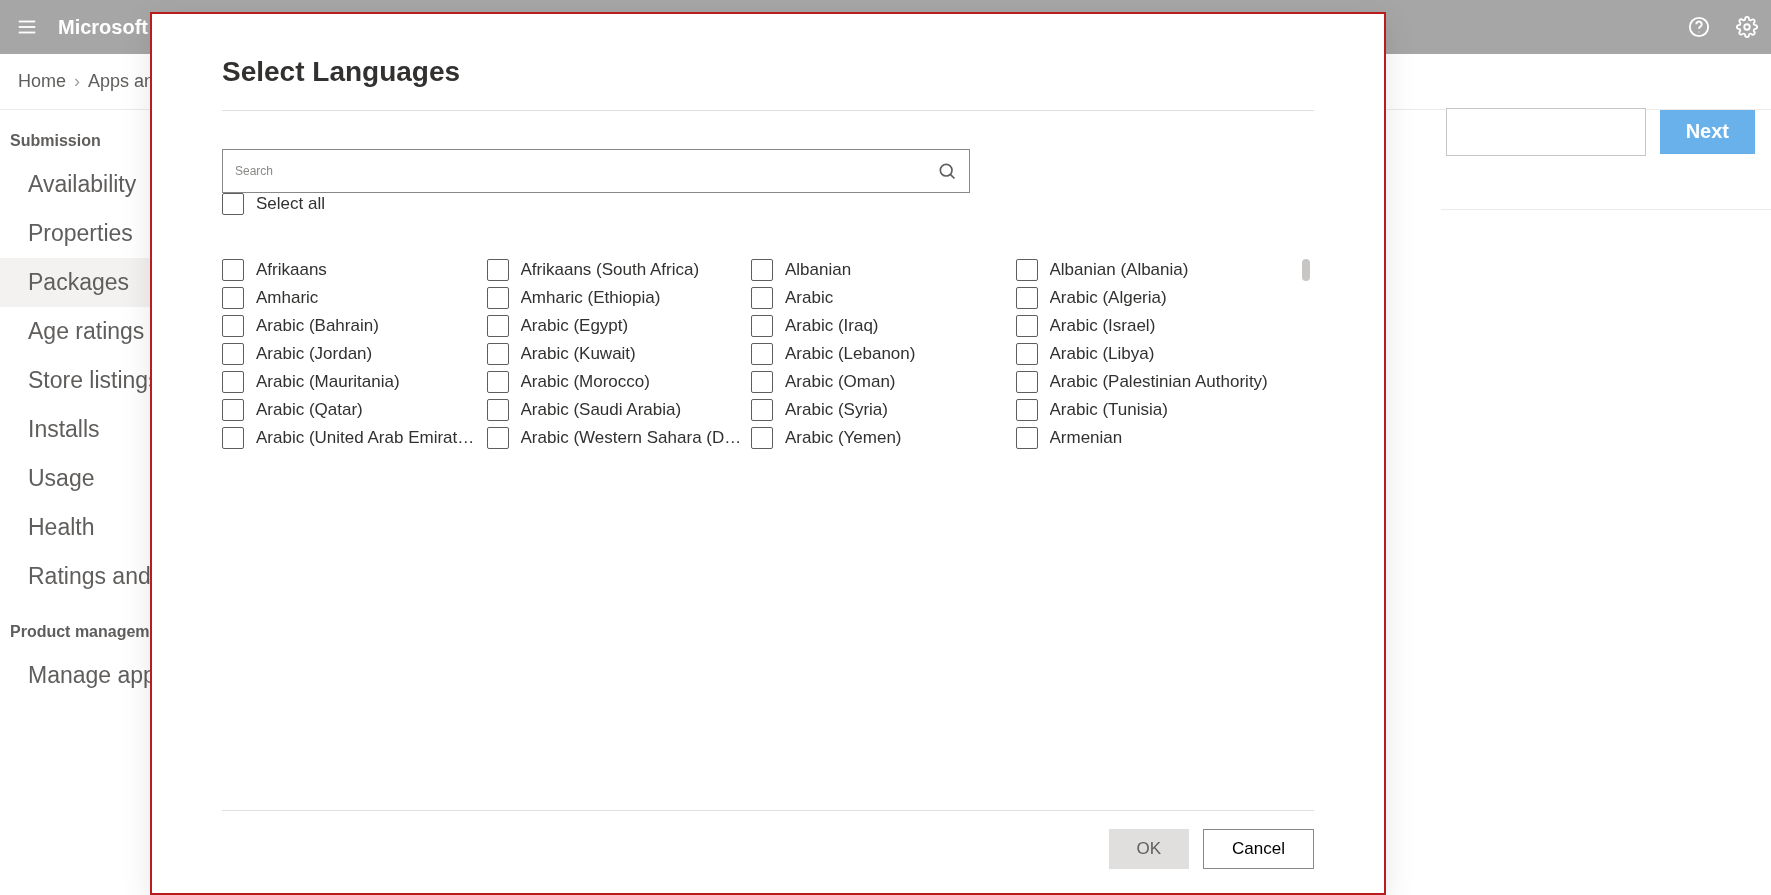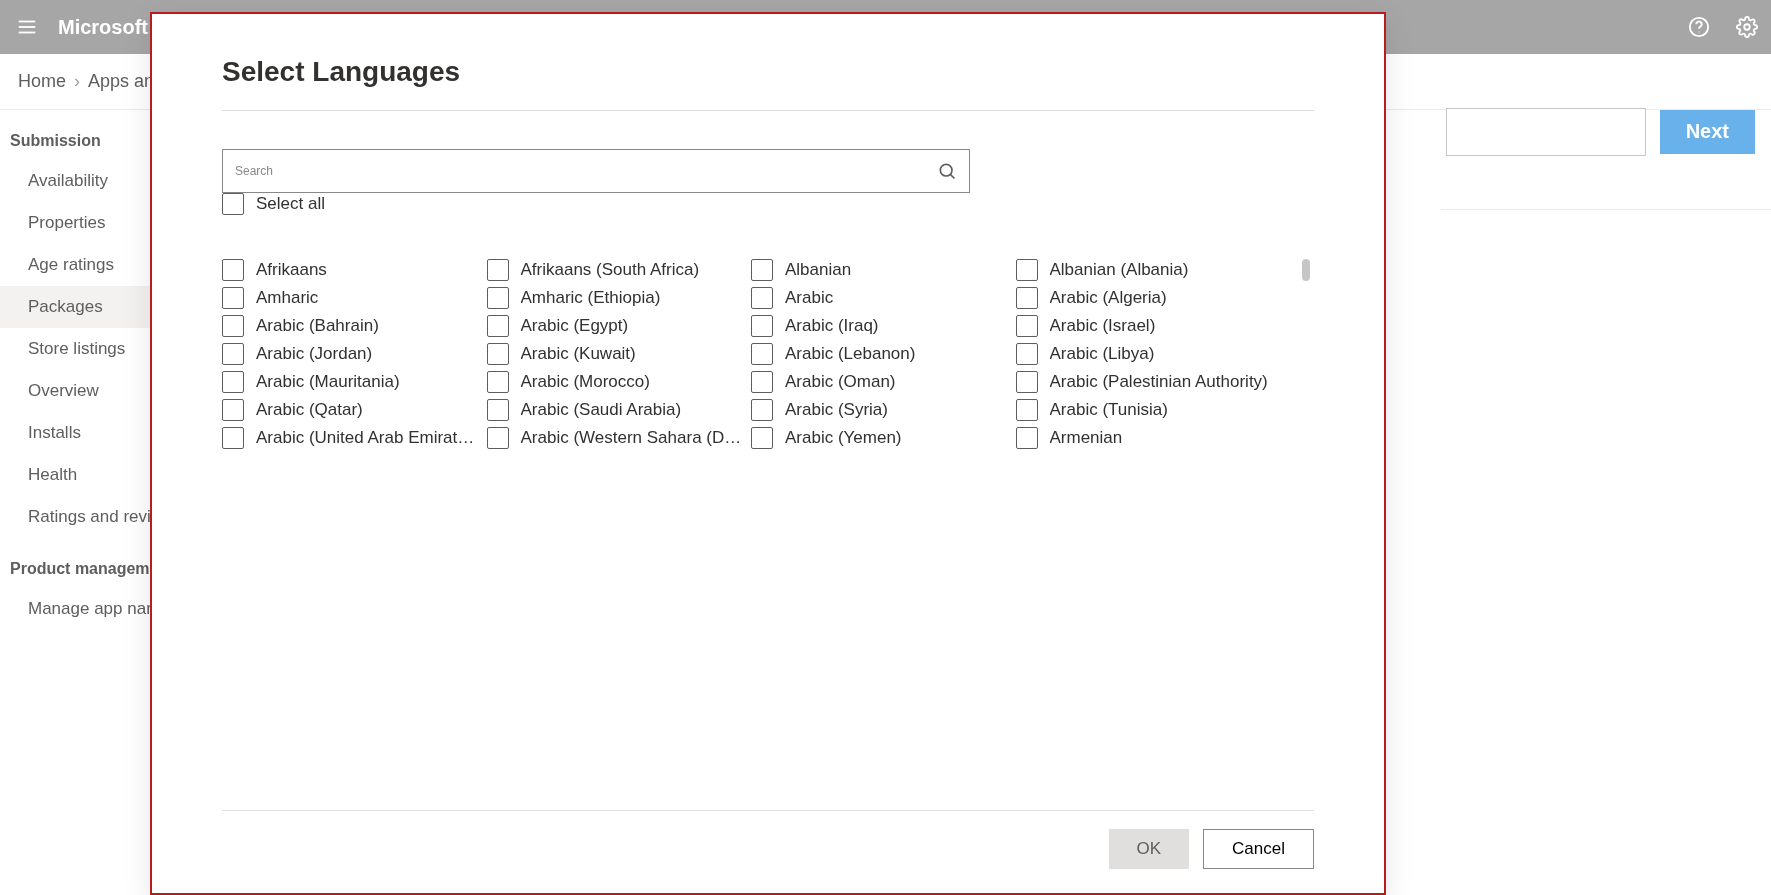--- a/index.html
+++ b/index.html
@@ -12,21 +12,21 @@
   .topbar .right-icons { margin-left:auto; display:flex; align-items:center; height:100%; }
   .topbar .right-icons .ico { width:48px; height:54px; display:flex; align-items:center; justify-content:center; cursor:pointer; }
   .topbar .right-icons svg { width:22px; height:22px; stroke:#fff; fill:none; }
   
   .breadcrumb { position:absolute; top:54px; left:0; right:0; height:56px; padding-left:10px; display:flex; align-items:center; font-size:18px; color:#605e5c; border-bottom:1px solid #edebe9; }
   .breadcrumb .crumb { padding:0 8px; color:#605e5c; cursor:pointer; }
   .breadcrumb .sep { color:#a19f9d; }
   
   .sidebar { position:absolute; top:110px; left:0; width:260px; bottom:12px; background:#fff; }
   .sidebar .group-header { font-size:16px; font-weight:600; color:#605e5c; padding:22px 10px 10px 10px; }
-  .sidebar .item { font-size:17px; color:#605e5c; padding:11px 10px 11px 28px; cursor:pointer; }
+  .sidebar .item { font-size:23px; color:#605e5c; padding:11px 10px 11px 28px; cursor:pointer; }
   .sidebar .item.active { background:#f3f2f1; }
   
   .topstrip { position:absolute; top:54px; right:0; height:156px; width:330px; display:flex; align-items:center; justify-content:flex-end; padding-right:16px; border-bottom:1px solid #edebe9;}
   .input-box { width:200px; height:48px; border:1px solid #c8c6c4; background:#fff; margin-right:14px;}
   .next-btn { height:44px; padding:0 26px; background:#69b1eb; color:#fff; font-size:20px; font-weight:600; border:none; cursor:pointer; }
   
   .modal { position:absolute; top:12px; left:150px; width:1236px; bottom:0; background:#fff; border:2px solid #b91c1c; box-shadow:0 10px 30px rgba(0,0,0,0.1); display:flex; flex-direction:column; }
   .modal-inner { padding:42px 70px 0 70px; flex:1; display:flex; flex-direction:column; overflow:hidden;}
   .modal-title { font-size:28px; font-weight:600; color:#323130; padding-bottom:22px; border-bottom:1px solid #e1dfdd;}
   .search-wrap { margin-top:38px; }
@@ -83,25 +83,25 @@
 
 <div class="topstrip">
   <div class="input-box"></div>
   <button class="next-btn">Next</button>
 </div>
 
 <div class="sidebar" id="sidebar">
     <div class="group-header">Submission</div>
     <div class="item">Availability</div>
     <div class="item">Properties</div>
+    <div class="item active">Packages</div>
     <div class="item">Age ratings</div>
-    <div class="item active">Packages</div>
     <div class="item">Store listings</div>
-    <div class="item">Overview</div>
     <div class="item">Installs</div>
+    <div class="item">Usage</div>
     <div class="item">Health</div>
     <div class="item">Ratings and revie</div>
     <div class="group-header">Product management</div>
     <div class="item">Manage app nam</div>
   </div>
 
 <div class="modal">
   <div class="modal-inner">
     <div class="modal-title">Select Languages</div>
     <div class="search-wrap">

